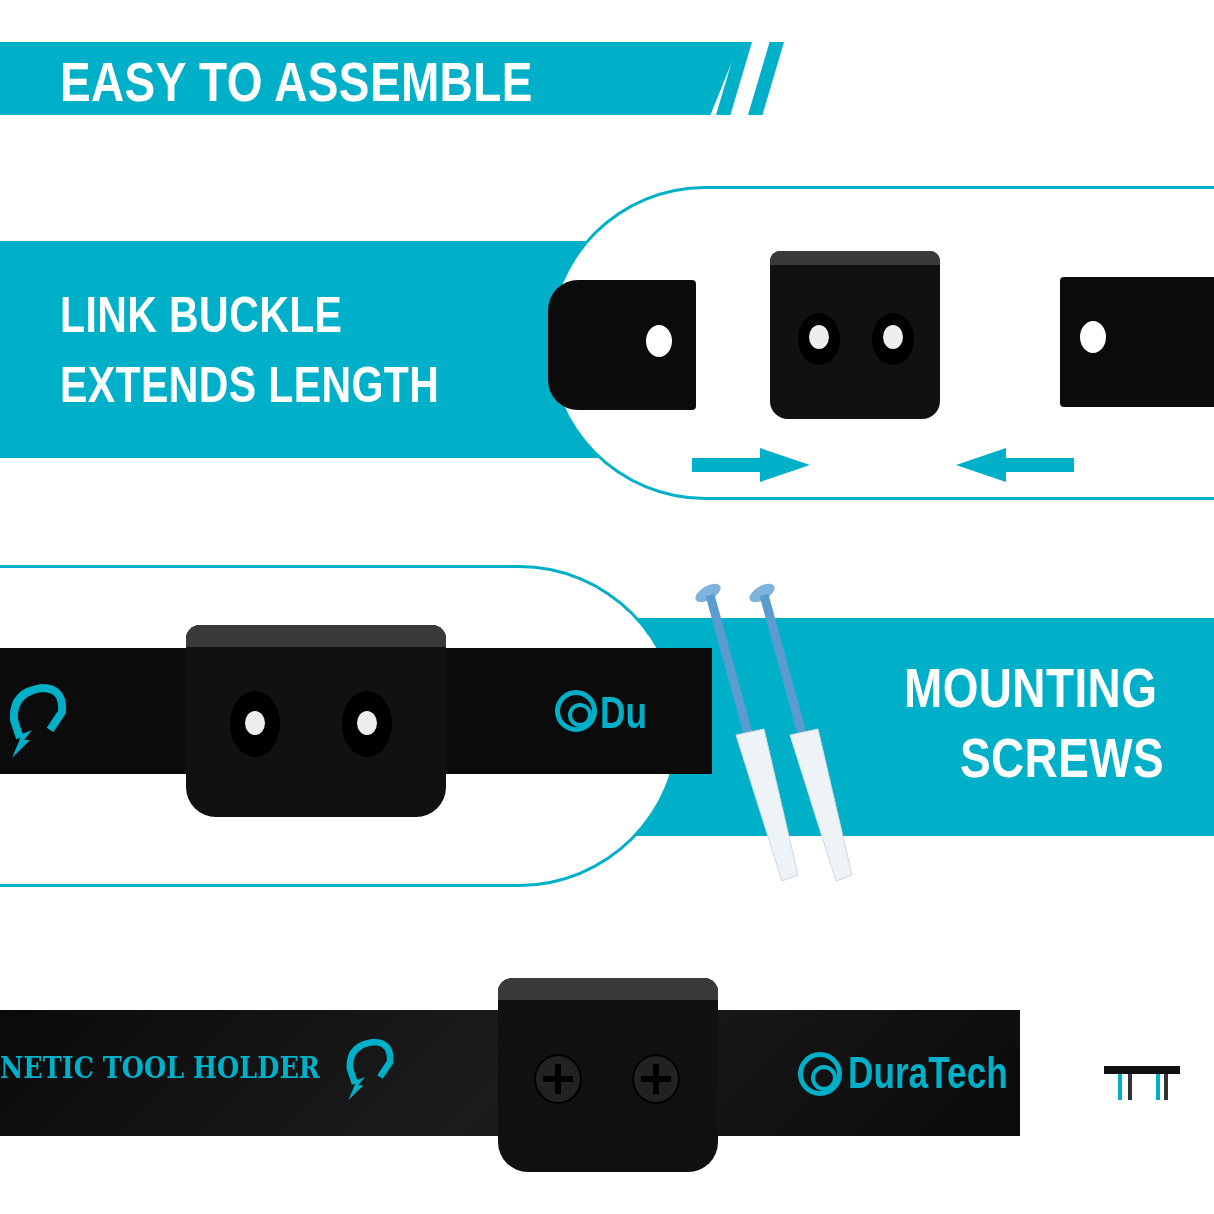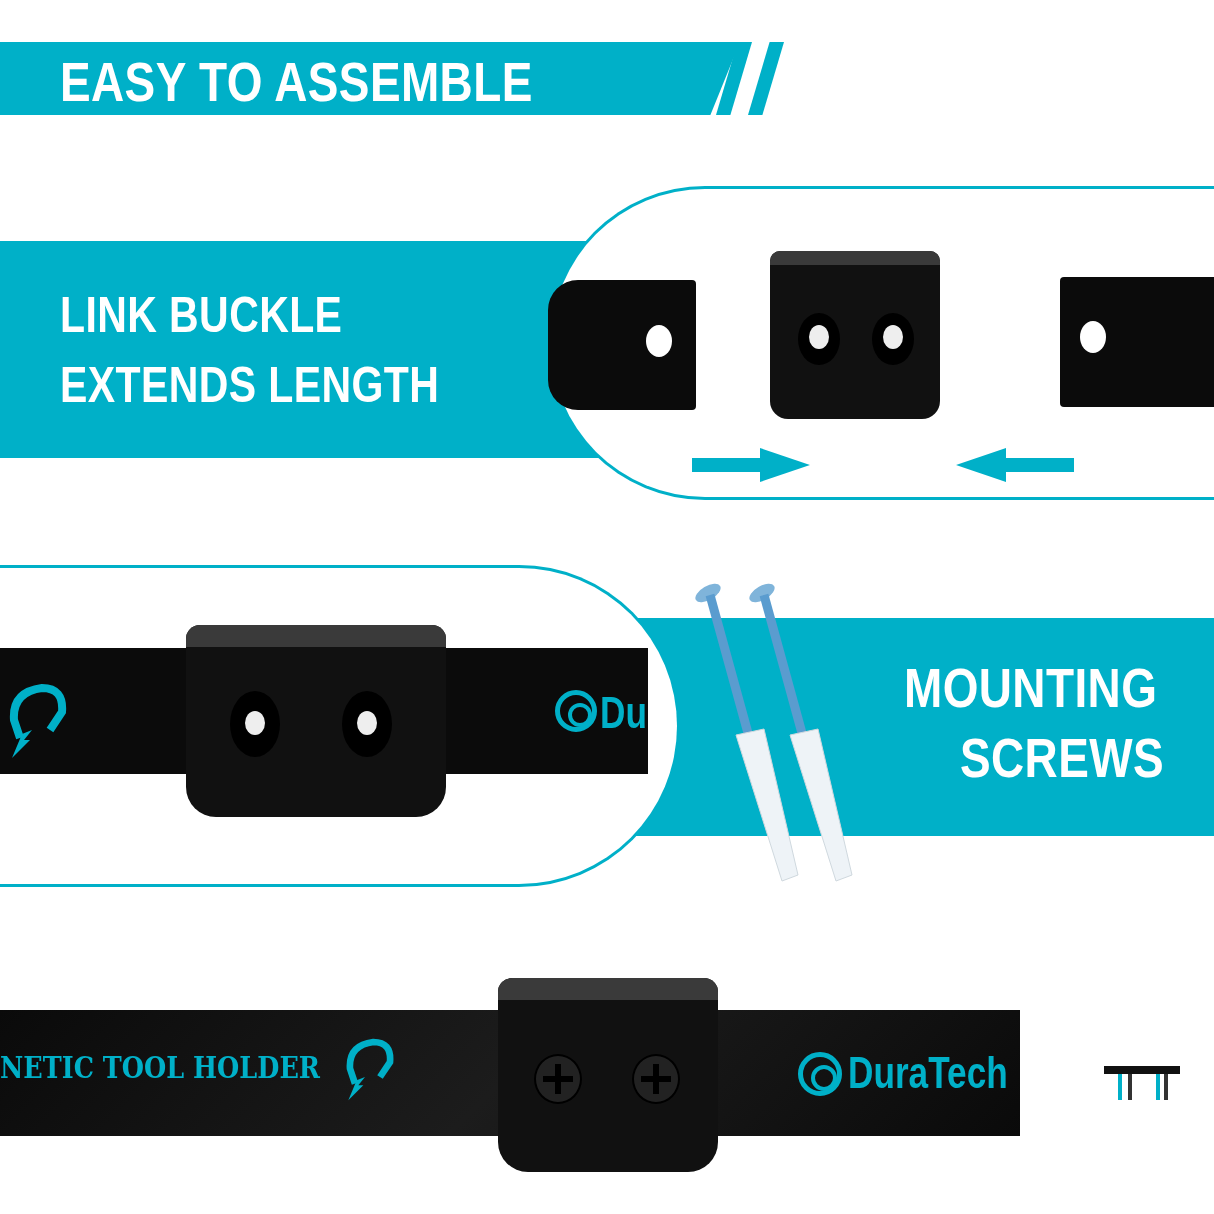--- a/index.html
+++ b/index.html
@@ -51,21 +51,21 @@
 <div class="abs" style="left:956px;top:448px;width:118px;height:34px;">
   <svg width="118" height="34">
       <polygon points="50,0 0,17 50,34" fill="#00b0c8"></polygon>
       <rect x="38" y="10" width="80" height="14" fill="#00b0c8"></rect>
     </svg>
 </div>
 
 <div class="abs teal" style="left:600px;top:618px;width:614px;height:218px;"></div>
 <div class="abs" style="left:-40px;top:565px;width:720px;height:322px;border:3px solid #00b0c8;border-left:none;border-radius:0 161px 161px 0;background:#fff;box-sizing:border-box;"></div>
 
-<div class="abs black" style="left:0;top:648px;width:648px;height:126px;">
+<div class="abs black" style="left:0;top:648px;width:712px;height:126px;">
   <div class="abs" style="left:8px;top:30px;width:60px;height:80px;">
     <svg width="60" height="80" viewBox="0 0 60 80">
         <path d="M12 60 L6 42 Q4 14 34 10 Q56 10 54 34 L42 52" stroke="#00b0c8" stroke-width="8" fill="none"></path>
         <polygon points="14,56 4,80 22,62 16,62 24,52" fill="#00b0c8"></polygon>
       </svg>
   </div>
   <div class="abs" style="left:555px;top:42px;width:42px;height:42px;border:5px solid #00b0c8;border-radius:50%;box-sizing:border-box;">
     <div class="abs" style="left:8px;top:8px;width:16px;height:16px;border:4px solid #00b0c8;border-radius:50%;"></div>
   </div>
   <div class="abs" style="left:600px;top:40px;color:#00b0c8;font-weight:bold;font-size:44px;transform:scaleX(0.8);transform-origin:left;">Du</div>

